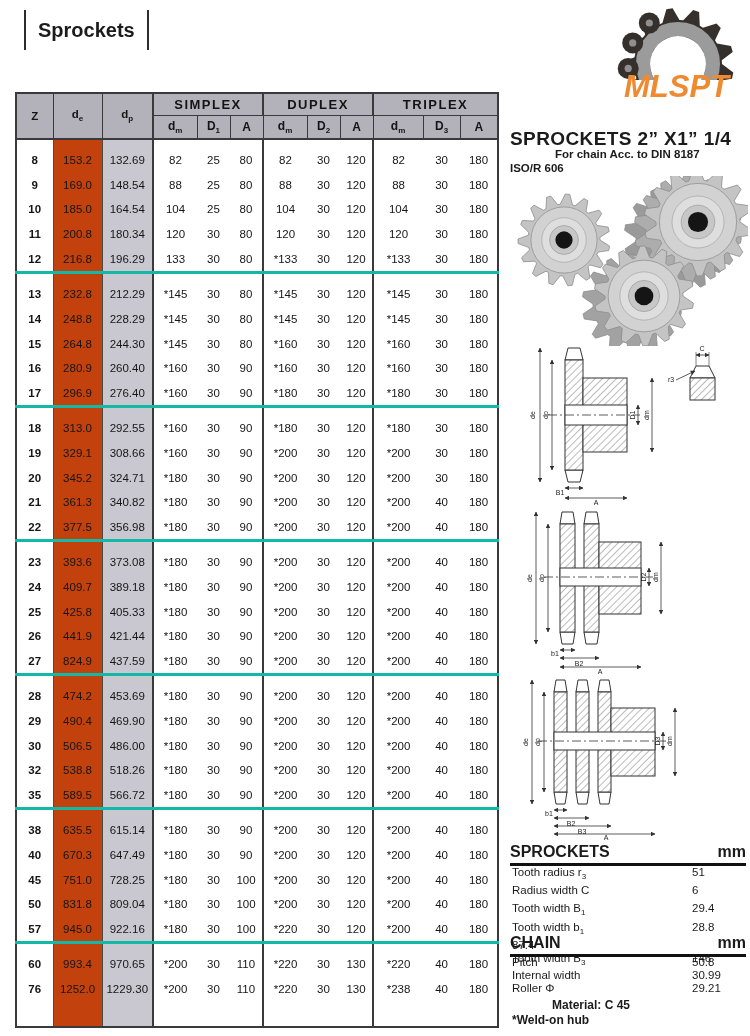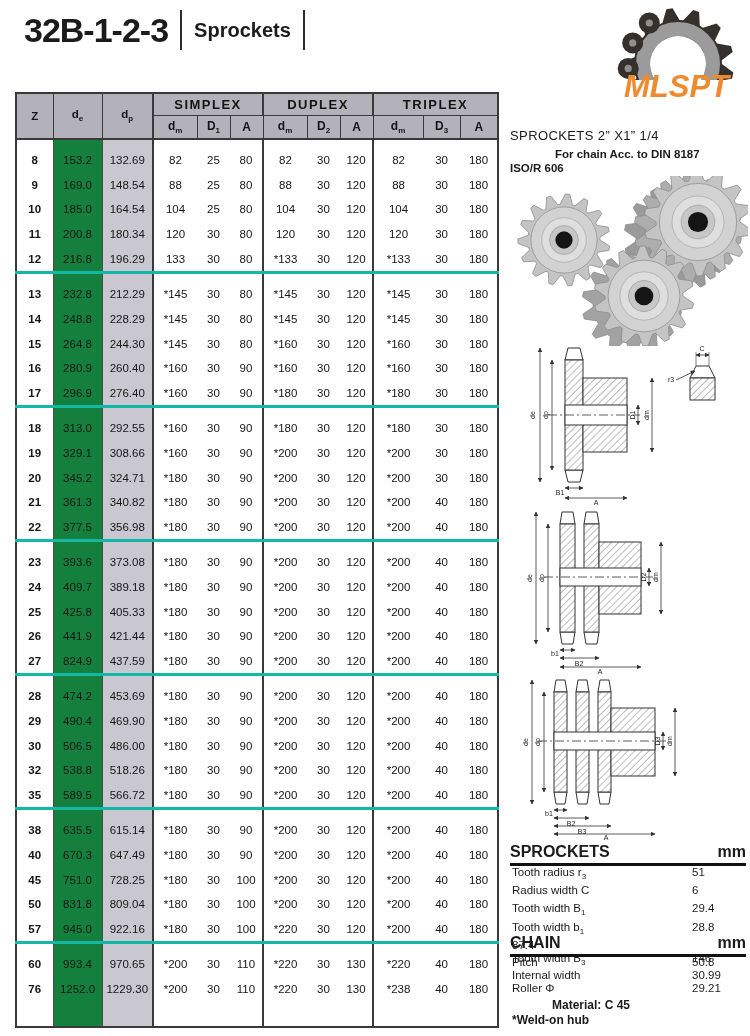--- a/index.html
+++ b/index.html
@@ -16,51 +16,50 @@
   #main-table{position:absolute;left:15px;top:92px;width:482px;height:936px;
       border-collapse:collapse;table-layout:fixed;border:2px solid #3a3a3a;font-size:11.5px;}
   #main-table th{background:#b3b2ba;border:1px solid #3a3a3a;font-weight:bold;padding:0;color:#141414;}
   #main-table thead{border-bottom:2px solid #3a3a3a;}
   th.grp{font-size:13px;letter-spacing:1.5px;height:21px;border-right:2px solid #3a3a3a !important;}
   th.sub{height:22px;font-size:12px;}
   #main-table sub{font-size:8px;}
   th.hc2{border-right:2px solid #3a3a3a !important;}
   #main-table td{text-align:center;height:21px;padding:0;color:#161616;}
   td.c0{font-weight:bold;border-right:1px solid #4a4a4a;}
-  td.c1{background:#15803d;border-right:1px solid #4a4a4a;}
+  td.c1{background:#c2410c;border-right:1px solid #4a4a4a;}
   td.c2{background:#c9c8d0;border-right:2px solid #3a3a3a;}
   td.c5,td.c8{border-right:2px solid #3a3a3a;}
   #main-table tbody{border-top:3px solid #14b8a6;}
   #main-table tbody.first{border-top:none;}
   #main-table tbody tr.datarow:first-child td{padding-top:7px;}
   tr.spacer td{height:auto;}
   
   .abs{position:absolute;}
-  #info-heading{left:510px;top:128px;font-size:13px;font-weight:normal;letter-spacing:.4px;}
+  #info-heading{left:510px;top:128px;font-size:19px;font-weight:bold;letter-spacing:.4px;}
   #info-line1{left:510px;top:148px;font-size:11.5px;font-weight:bold;padding-left:45px;}
   #info-line2{left:510px;top:162px;font-size:11.5px;font-weight:bold;}
   .photo-svg{position:absolute;left:506px;top:176px;}
   .draw{position:absolute;}
   .sec-head{position:absolute;left:510px;width:236px;display:flex;justify-content:space-between;
       border-bottom:3px solid #111;font-weight:bold;font-size:16px;padding-bottom:2px;}
   .speclist{position:absolute;left:512px;width:233px;font-size:11.5px;line-height:12.9px;}
   .srow{display:flex;}
   .srow .l{width:180px;}
   .srow sub{font-size:8px;}
   #material-line{left:512px;top:998px;font-size:12px;font-weight:bold;padding-left:40px;}
   #note-line{left:512px;top:1013px;font-size:12px;font-weight:bold;}
   .dimtext{font-size:7px;fill:#222;}
 </style>
 </head>
 <body>
 
 <div class="page">
 
   <div class="titlebox">
-    <span class="title">32B-1-2-3</span>
     <span class="vbar"></span>
     <span class="subtitle">Sprockets</span>
     <span class="vbar"></span>
   </div>
 
   <svg class="logo-svg" width="152" height="96" viewBox="0 0 152 96">
     <g id="logo-gear">
         <path d="M126.0,60.0L137.3,68.6L136.0,74.7L122.6,77.0L121.0,80.4L127.0,93.4L123.0,98.1L110.0,93.9L107.0,96.2L106.3,110.4L100.6,112.8L91.1,103.1L87.3,103.7L80.1,116.0L73.9,115.4L70.0,102.3L66.4,101.1L54.3,108.7L49.1,105.3L51.7,91.9L49.1,89.2L34.9,90.2L31.8,84.8L40.4,74.2L39.3,70.5L26.2,64.9L26.0,58.6L38.5,53.2L39.3,49.5L30.3,38.4L33.1,32.8L46.7,33.8L49.1,30.8L46.3,16.9L51.3,13.2L62.9,20.4L66.4,18.9L70.4,5.2L76.6,4.3L83.5,16.0L87.3,16.3L97.2,6.1L103.1,8.1L103.8,21.8L107.0,23.8L120.5,19.4L124.8,23.9L119.0,36.2L121.0,39.6L135.0,41.9L136.7,47.9L125.8,56.2Z" fill="#35302b"></path>
         <circle cx="82" cy="60" r="35" fill="none" stroke="#9b9b9b" stroke-width="14"></circle>
         <circle cx="82" cy="60" r="28" fill="#ffffff"></circle>

